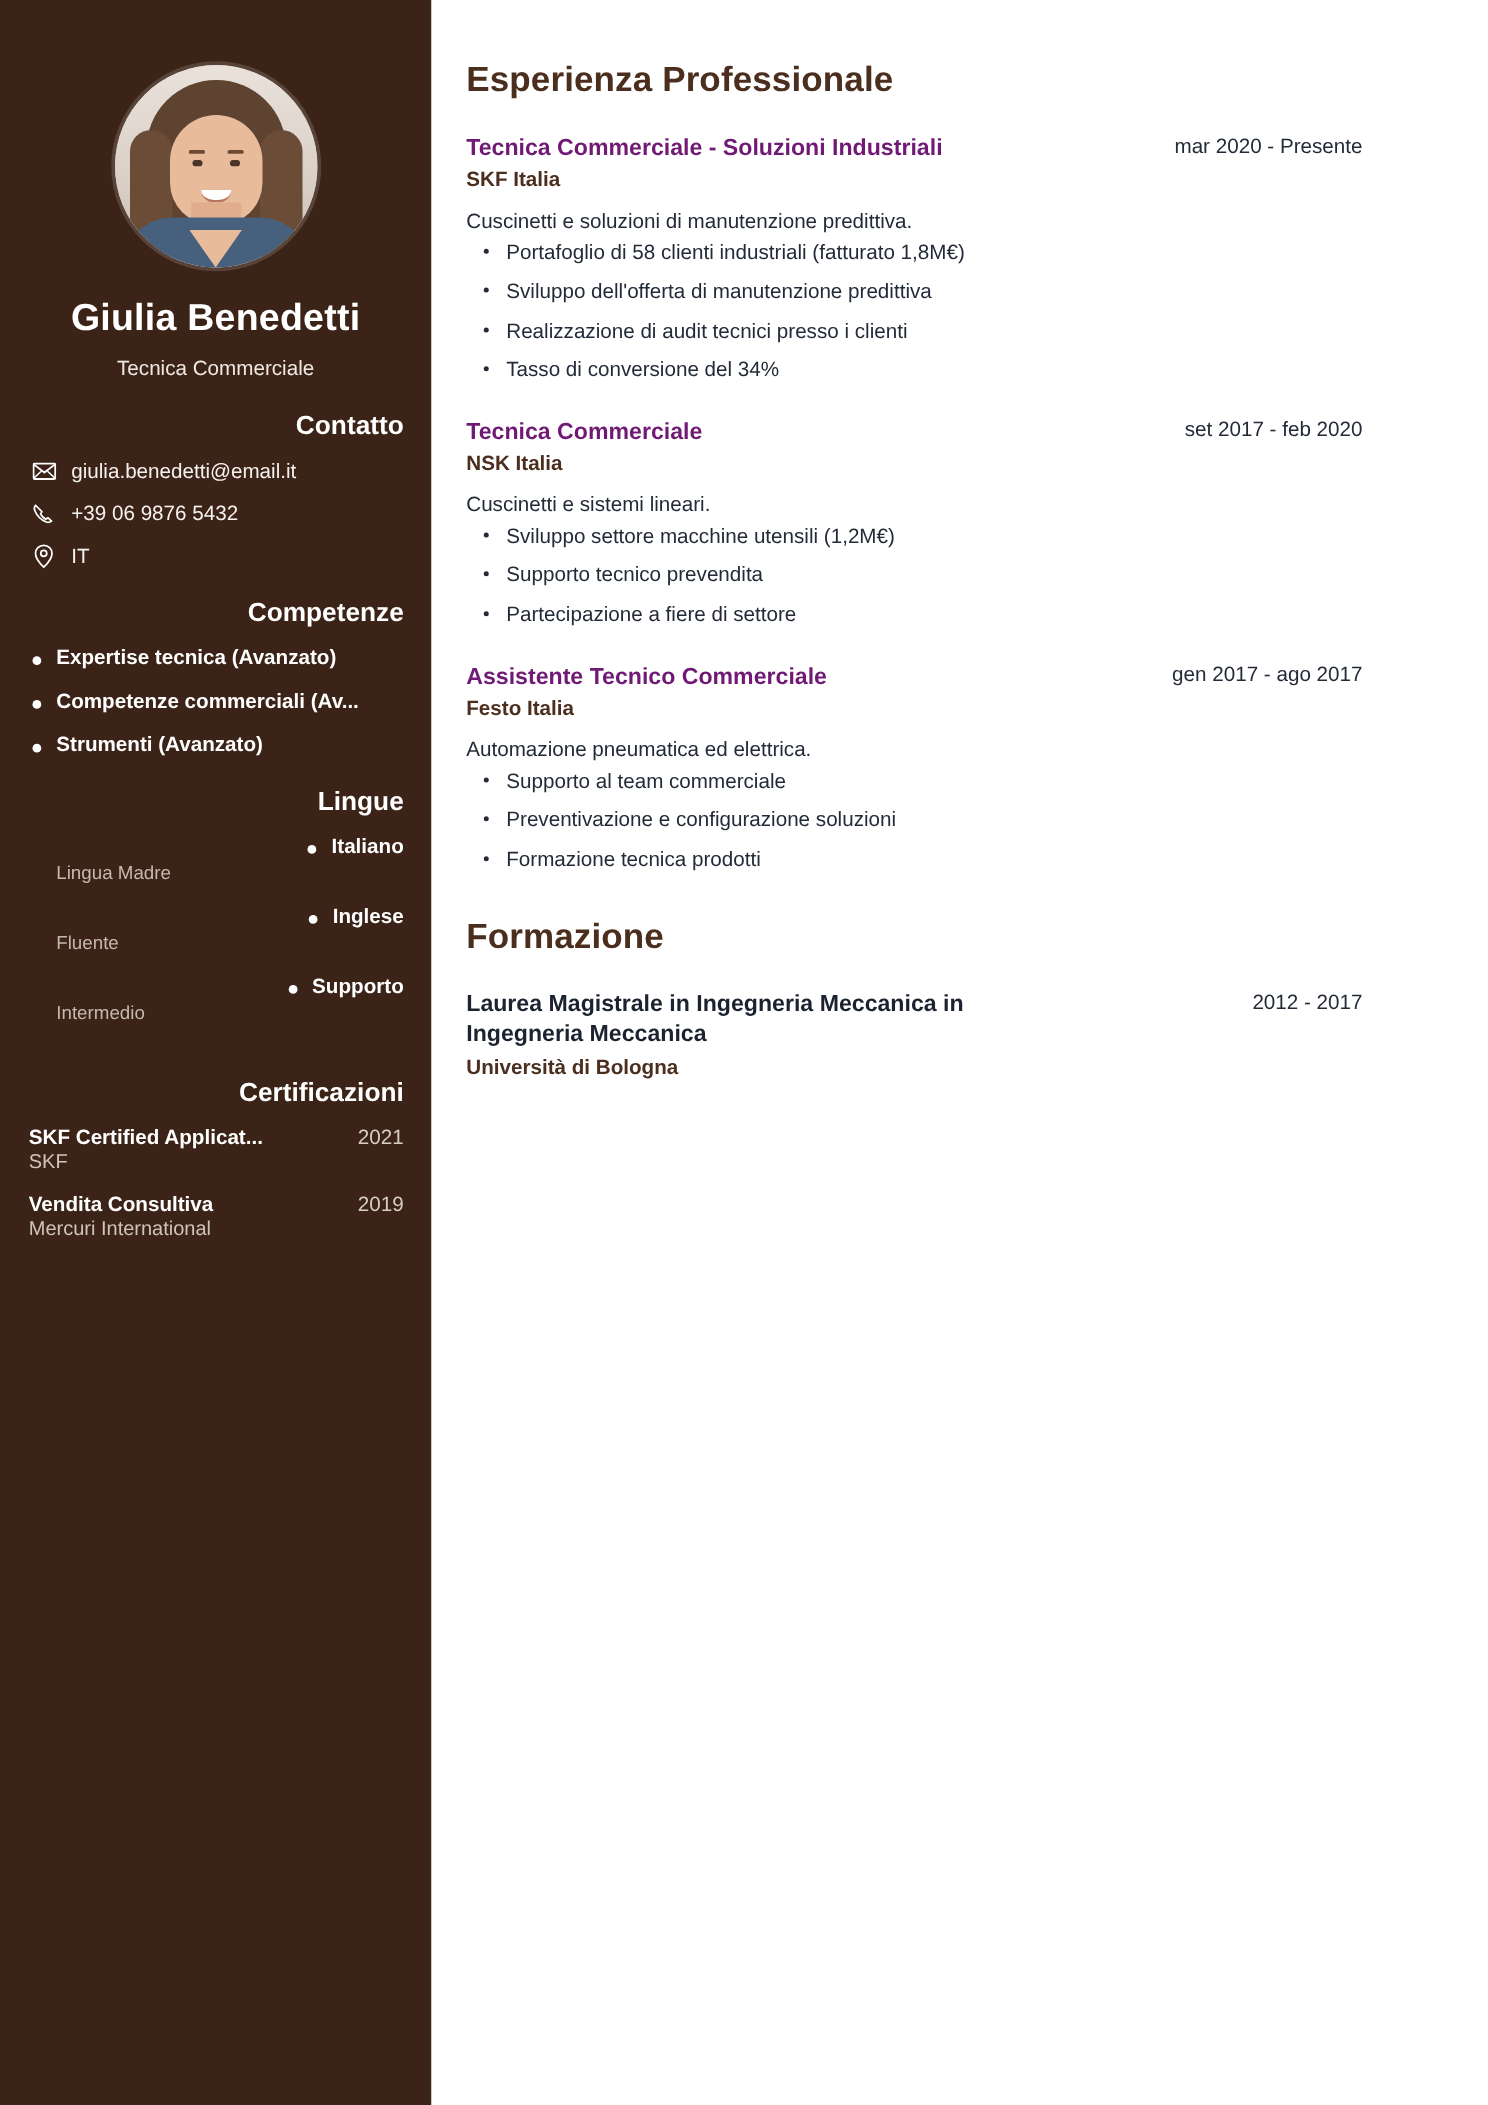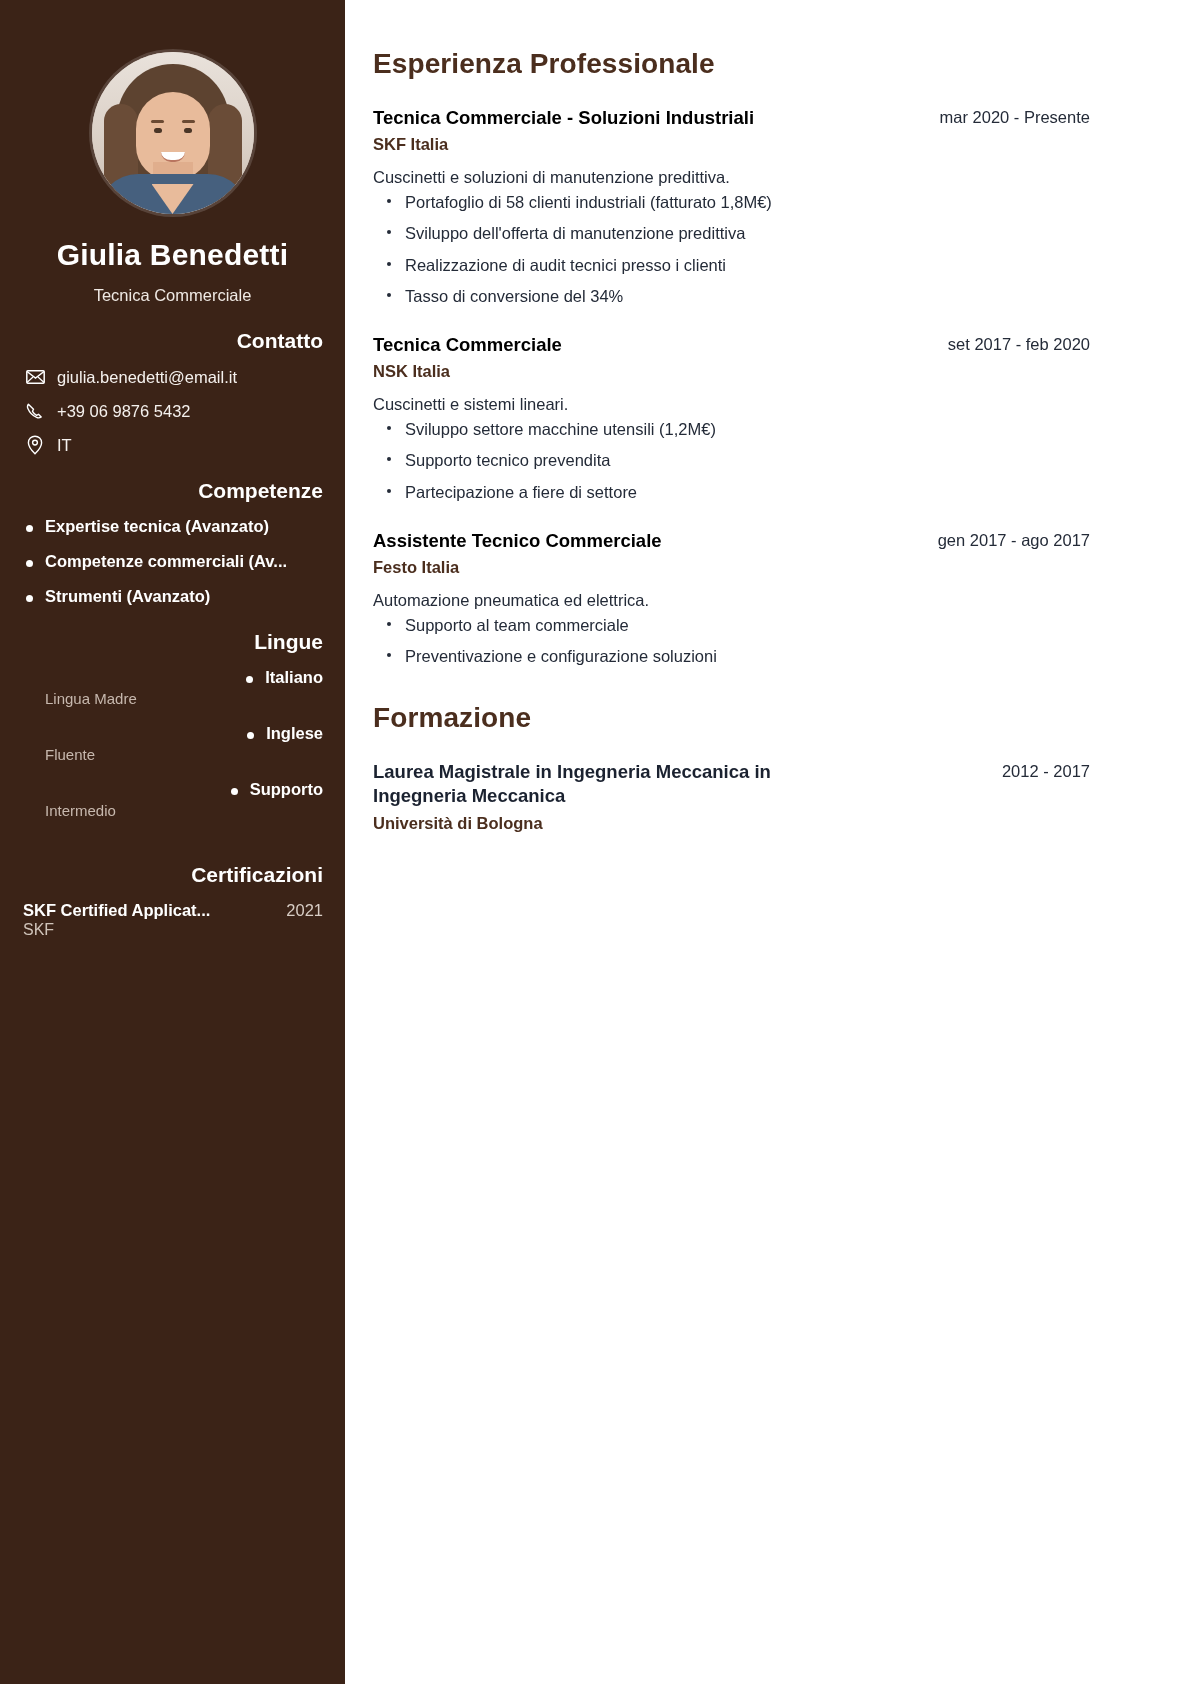--- a/index.html
+++ b/index.html
@@ -151,21 +151,21 @@
   .job { margin-bottom: 26px; }
   .job-top {
     display: flex;
     justify-content: space-between;
     align-items: flex-start;
     gap: 24px;
   }
   .job-title {
     font-size: 18.5px;
     font-weight: bold;
-    color: #000000;
+    color: #701a75;
     line-height: 1.3;
     max-width: 540px;
     text-align: right;
   }
   .job-date {
     font-size: 16.5px;
     color: #242b38;
     white-space: nowrap;
     padding-top: 2px;
   }
@@ -318,20 +318,27 @@
       <div class="sb-h">Certificazioni</div>
 
       <div class="cert-item">
         <div class="cert-top">
           <span class="cert-name">SKF Certified Applicat...</span>
           <span class="cert-year">2021</span>
         </div>
         <div class="cert-org">SKF</div>
       </div>
 
+      <div class="cert-item">
+        <div class="cert-top">
+          <span class="cert-name">Vendita Consultiva</span>
+          <span class="cert-year">2019</span>
+        </div>
+        <div class="cert-org">Mercuri International</div>
+      </div>
     </section>
 
   </aside>
 
   <main class="main">
 
     <h1 class="m-h">Esperienza Professionale</h1>
 
     <div class="job">
       <div class="job-top">
@@ -365,20 +372,21 @@
     <div class="job">
       <div class="job-top">
         <div class="job-title">Assistente Tecnico Commerciale</div>
         <div class="job-date">gen 2017 - ago 2017</div>
       </div>
       <div class="job-org">Festo Italia</div>
       <div class="job-desc">Automazione pneumatica ed elettrica.</div>
       <ul class="job-bullets">
         <li>Supporto al team commerciale</li>
         <li>Preventivazione e configurazione soluzioni</li>
+        <li>Formazione tecnica prodotti</li>
       </ul>
     </div>
 
     <h1 class="m-h second">Formazione</h1>
 
     <div class="edu">
       <div class="edu-top">
         <div class="edu-title">Laurea Magistrale in Ingegneria Meccanica in Ingegneria Meccanica</div>
         <div class="edu-date">2012 - 2017</div>
       </div>

